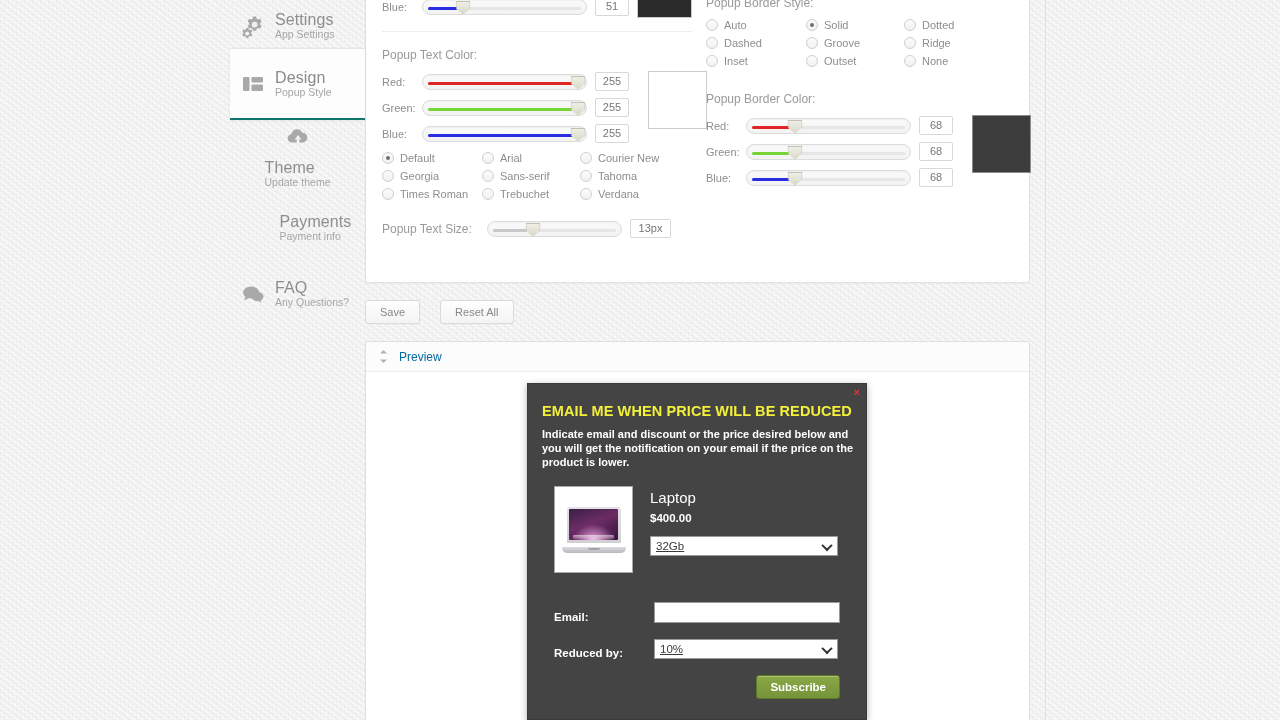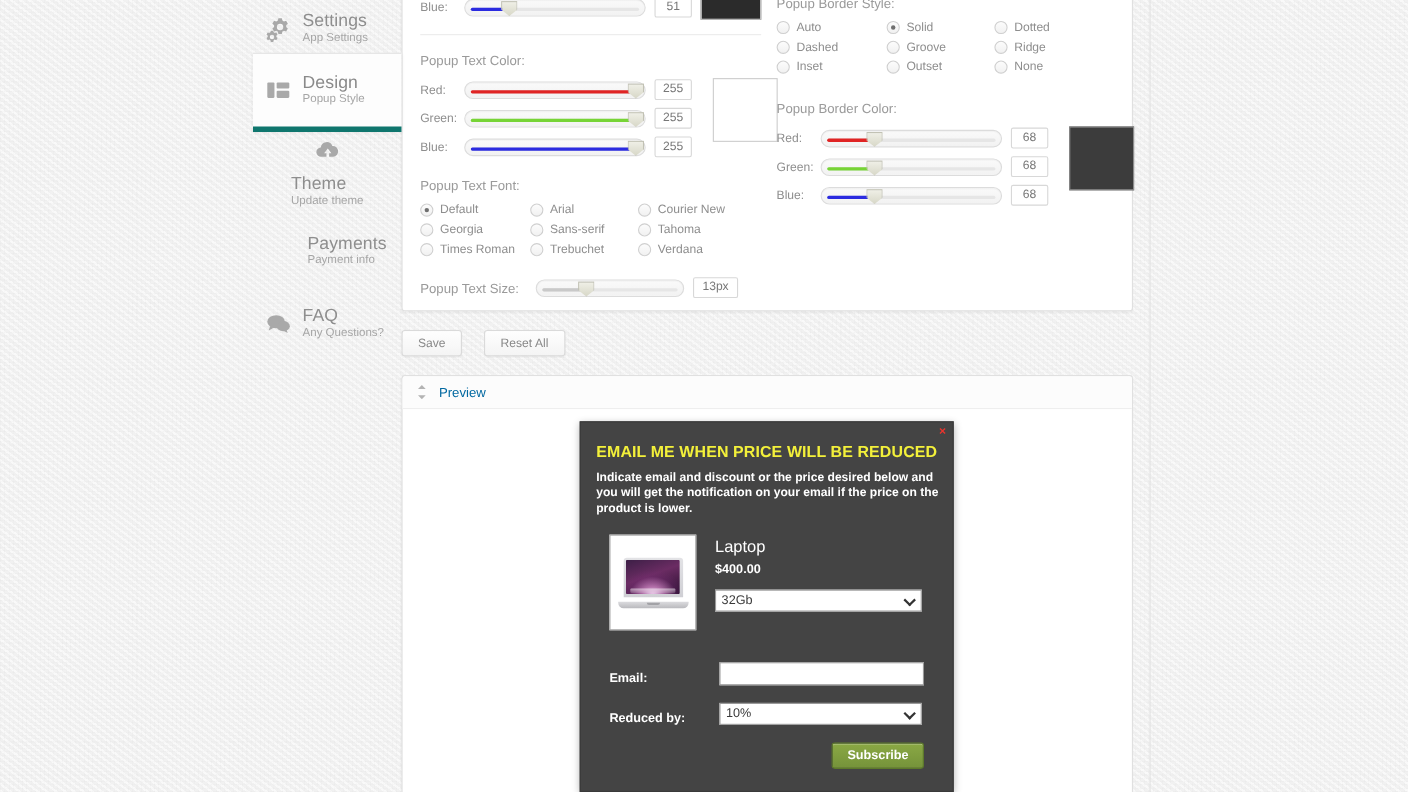--- a/index.html
+++ b/index.html
@@ -36,21 +36,21 @@
   }
   .nav-item {
     position: absolute; left: 0; width: 125px; height: 72px;
     display: flex; align-items: center; gap: 9px;
     padding-left: 10px;
   }
   .nav-item.active {
     background: #fdfdfd;
     width: 135px;
     border-top: 1px solid #e4e4e4;
-    border-bottom: 5px solid #0f766e;
+    border-bottom: 2px solid #0f766e;
     box-shadow: 0 1px 3px rgba(0,0,0,0.07);
     z-index: 5;
   }
   .nav-icon {
     width: 26px; height: 26px; flex: 0 0 26px;
     position: relative;
     color: #a8a8a8;
   }
   .nav-icon svg { display: block; width: 26px; height: 26px; fill: #a9a9a9; }
   .nav-text { line-height: 1.08; }
@@ -256,20 +256,21 @@
   .product-price { font-size: 11.5px; font-weight: bold; margin-top: 6px; }
 
   .sel {
     -webkit-appearance: none; appearance: none;
     background: #ffffff; color: #3a3a3a;
     border: 1px solid #9a9a9a;
     height: 20px; font-size: 11.5px;
     padding: 0 1px 0 5px;
     font-family: "Liberation Sans", sans-serif;
     border-radius: 0;
+    text-decoration: underline;
   }
   .sel-wrap { position: relative; display: inline-block; }
   .sel-wrap::after {
     content: ""; position: absolute; right: 7px; top: 7px;
     width: 6px; height: 6px;
     border-right: 2px solid #333; border-bottom: 2px solid #333;
     transform: rotate(45deg) translate(-1px,-1px);
     pointer-events: none;
   }
   .variant-wrap { margin: 12px 0 0 17px; }
@@ -415,21 +416,20 @@
             <span class="slider-track-wrap">
               <span class="slider-groove"></span>
               <span class="slider-fill" style="width:148px;background:#2b2be0;"></span>
               <span class="slider-thumb" style="left:155px;"></span>
             </span>
             <span class="slider-num">255</span>
           </div>
           <div class="swatch swatch-white swatch-block" style="left:258px;top:0;width:59px;height:58px;"></div>
         </div>
 
-        <div class="section-label" style="margin-top:18px;margin-bottom:6px;">Popup Text Font:</div>
         <div class="radio-grid">
           <label class="radio-item">
               <span class="radio checked"></span>
               <span class="radio-label">Default</span>
             </label>
           <label class="radio-item">
               <span class="radio"></span>
               <span class="radio-label">Arial</span>
             </label>
           <label class="radio-item">

